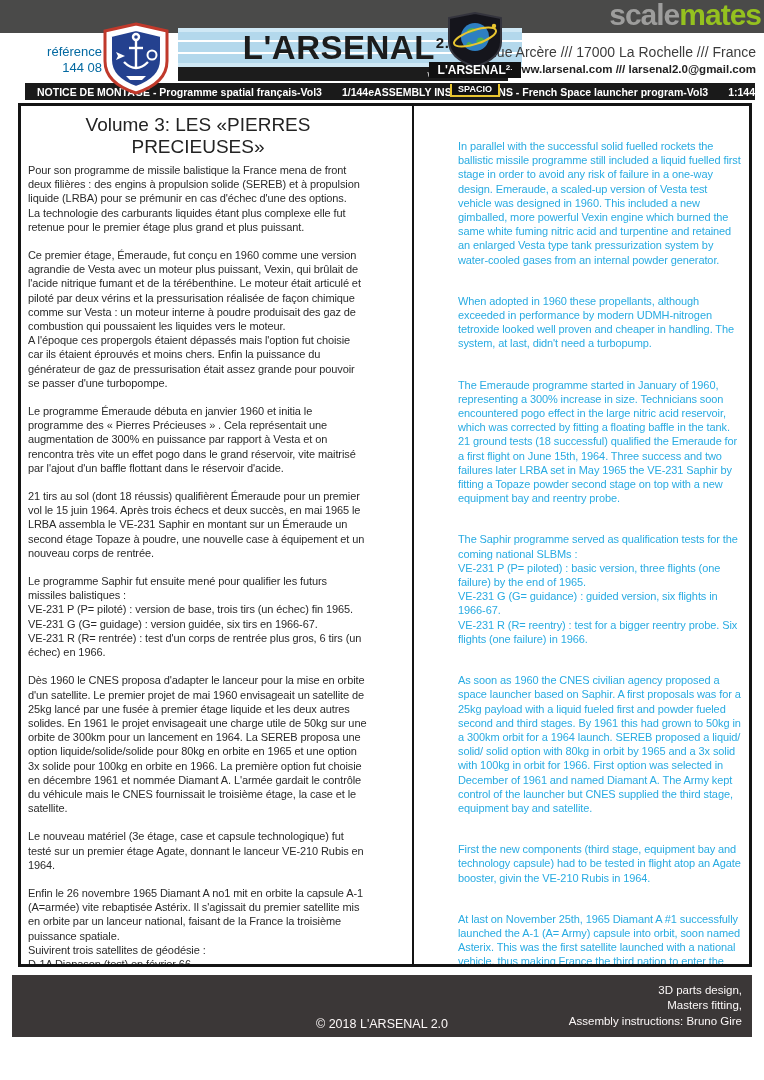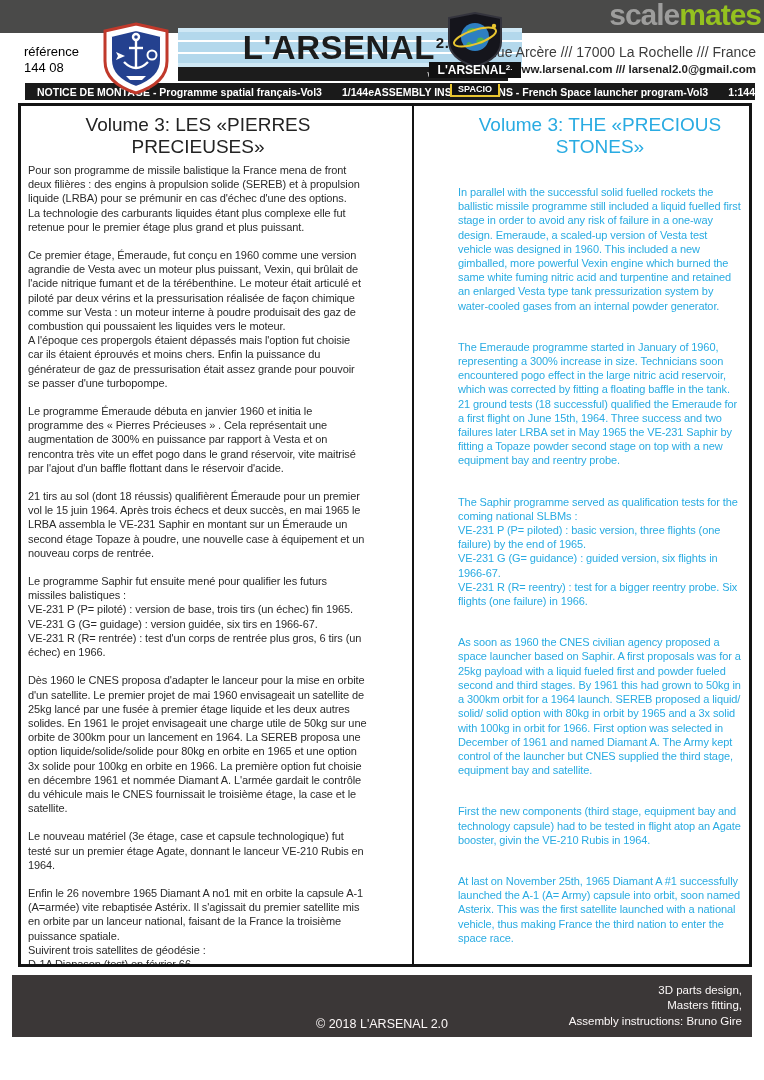--- a/index.html
+++ b/index.html
@@ -7,22 +7,22 @@
         font-family:"Liberation Sans","DejaVu Sans",sans-serif;}
 
   
   .topband{position:relative;height:33px;background:#4a4a49;}
   .scalemates{position:absolute;right:3px;top:-2px;font-size:30px;font-weight:700;letter-spacing:-1px;}
   .sm-grey{color:#9d9d9c;}
   .sm-green{color:#95c11f;}
 
   
   .header{position:relative;height:50px;background:#fff;}
-  .refblock{position:absolute;left:24px;top:11px;width:78px;text-align:left;
-            font-size:13px;color:#000000;line-height:16px;}
+  .refblock{position:absolute;left:24px;top:11px;width:78px;text-align:right;
+            font-size:13px;color:#0369a1;line-height:16px;}
   .navy-shield{position:absolute;left:100px;top:-11px;width:72px;height:74px;}
   .banner{position:absolute;left:178px;top:-5px;width:344px;height:39px;
           background:linear-gradient(to bottom,#cfe8f5 0 4px,#b3d8ec 4px 12px,#ffffff 12px 14px,
           #b3d8ec 14px 24px,#ffffff 24px 26px,#b3d8ec 26px 35px,#cfe8f5 35px 39px);
           text-align:center;}
   .banner-text{font-size:33px;font-weight:700;color:#1c1c1c;line-height:39px;letter-spacing:0.5px;}
   .brand-sup{font-size:15px;position:relative;top:-11px;left:1px;font-weight:700;}
   .banner-strip{position:absolute;left:178px;top:34px;width:330px;height:14px;background:#1c1c1c;
           color:#fff;font-size:9px;line-height:14px;text-align:right;box-sizing:border-box;padding-right:8px;}
   .space-logo{position:absolute;left:429px;top:-21px;width:92px;text-align:center;z-index:3;}
@@ -153,22 +153,22 @@
       <p>Dès 1960 le CNES proposa d'adapter le lanceur pour la mise en orbite d'un satellite. Le premier projet de mai 1960 envisageait un satellite de 25kg lancé par une fusée à premier étage liquide et les deux autres solides. En 1961 le projet envisageait une charge utile de 50kg sur une orbite de 300km pour un lancement en 1964. La SEREB proposa une option liquide/solide/solide pour 80kg en orbite en 1965 et une option 3x solide pour 100kg en orbite en 1966. La première option fut choisie en décembre 1961 et nommée Diamant A. L'armée gardait le contrôle du véhicule mais le CNES fournissait le troisième étage, la case et le satellite.</p>
       <p>Le nouveau matériel (3e étage, case et capsule technologique) fut testé sur un premier étage Agate, donnant le lanceur VE-210 Rubis en 1964.</p>
       <p>Enfin le 26 novembre 1965 Diamant A no1 mit en orbite la capsule A-1 (A=armée) vite rebaptisée Astérix. Il s'agissait du premier satellite mis en orbite par un lanceur national, faisant de la France la troisième puissance spatiale.
 Suivirent trois satellites de géodésie :
 D-1A Diapason (test) en février 66,
 D-1C Diadème 1 et D1-D Diadème 2 en février 67.</p>
 
     </div>
     <div class="divider"></div>
     <div class="col col-en">
-      <h2>Volume 3: THE «PRECIOUS STONES»</h2>
       <p>In parallel with the successful solid fuelled rockets the ballistic missile programme still included a liquid fuelled first stage in order to avoid any risk of failure in a one-way design. Emeraude, a scaled-up version of Vesta test vehicle was designed in 1960. This included a new gimballed, more powerful Vexin engine which burned the same white fuming nitric acid and turpentine and retained an enlarged Vesta type tank pressurization system by water-cooled gases from an internal powder generator.</p>
+      <p>When adopted in 1960 these propellants, although exceeded in performance by modern UDMH-nitrogen tetroxide looked well proven and cheaper in handling. The system, at last, didn't need a turbopump.</p>
       <p>The Emeraude programme started in January of 1960, representing a 300% increase in size. Technicians soon encountered pogo effect in the large nitric acid reservoir, which was corrected by fitting a floating baffle in the tank.
 21 ground tests (18 successful) qualified the Emeraude for a first flight on June 15th, 1964. Three success and two failures later LRBA set in May 1965 the VE-231 Saphir by fitting a Topaze powder second stage on top with a new equipment bay and reentry probe.</p>
       <p>The Saphir programme served as qualification tests for the coming national SLBMs :
 VE-231 P (P= piloted) : basic version, three flights (one failure) by the end of 1965.
 VE-231 G (G= guidance) : guided version, six flights in 1966-67.
 VE-231 R (R= reentry) : test for a bigger reentry probe. Six flights (one failure) in 1966.</p>
       <p>As soon as 1960 the CNES civilian agency proposed a space launcher based on Saphir. A first proposals was for a 25kg payload with a liquid fueled first and powder fueled second and third stages. By 1961 this had grown to 50kg in a 300km orbit for a 1964 launch. SEREB proposed a liquid/ solid/ solid option with 80kg in orbit by 1965 and a 3x solid with 100kg in orbit for 1966. First option was selected in December of 1961 and named Diamant A. The Army kept control of the launcher but CNES supplied the third stage, equipment bay and satellite.</p>
       <p>First the new components (third stage, equipment bay and technology capsule) had to be tested in flight atop an Agate booster, givin the VE-210 Rubis in 1964.</p>
       <p>At last on November 25th, 1965 Diamant A #1 successfully launched the A-1 (A= Army) capsule into orbit, soon named Asterix. This was the first satellite launched with a national vehicle, thus making France the third nation to enter the space race.</p>
       <p>Three true geodetic satellites followed:

